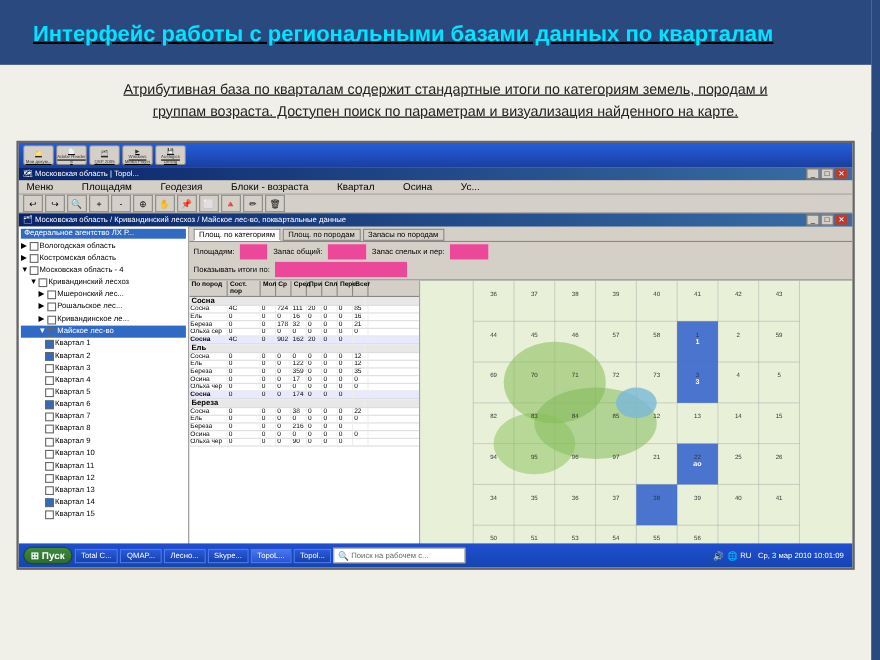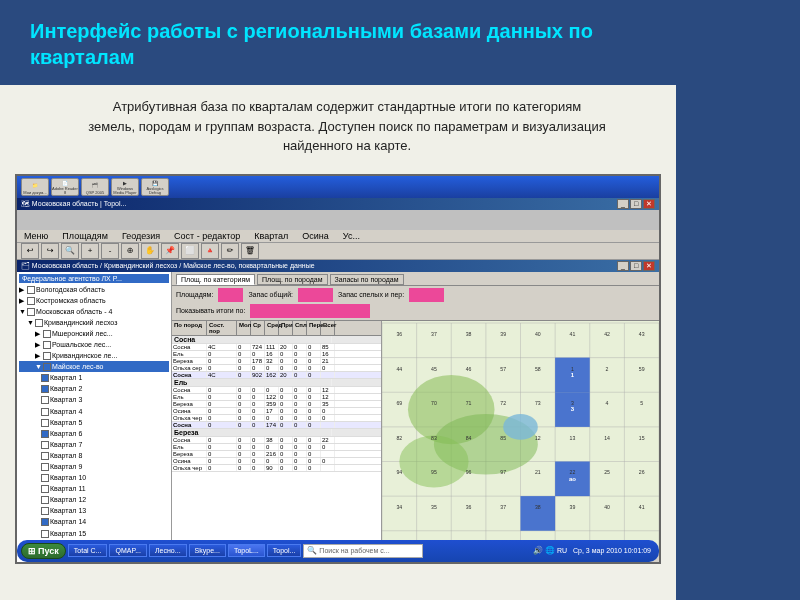--- a/index.html
+++ b/index.html
@@ -6,24 +6,25 @@
     body {
       width: 800px;
       height: 600px;
       background: #2a4a7f;
       font-family: Arial, sans-serif;
       overflow: hidden;
       position: relative;
     }
 
     .slide-container {
-      width: 676px;
+      width: 792px;
       height: 600px;
       background: #f0f0e8;
       position: relative;
+      text-decoration: underline;
     }
 
     .header-section {
       background: #2a4a7f;
       padding: 18px 30px 15px 30px;
       color: #00ffff;
     }
 
     .header-title {
       font-size: 20px;
@@ -98,22 +99,21 @@
     
     .menu-bar {
       background: #d4d0c8;
       height: 18px;
       display: flex;
       align-items: center;
       padding: 0 4px;
       border-bottom: 1px solid #999;
       font-size: 9px;
       color: #000;
-      gap: 8px;
-      margin-top: 20px;
+      gap: 20px;
     }
 
     .menu-item {
       padding: 1px 3px;
       cursor: pointer;
     }
 
     
     .toolbar {
       background: #d4d0c8;
@@ -299,21 +299,20 @@
       background: linear-gradient(to bottom, #1f4fd0, #1645b0);
       height: 22px;
       display: flex;
       align-items: center;
       padding: 0 4px;
       gap: 2px;
       position: absolute;
       bottom: 0;
       left: 0;
       right: 0;
-      border-radius: 10px;
     }
 
     .start-btn {
       background: linear-gradient(to bottom, #3d8b3d, #2d6b2d);
       color: white;
       font-size: 9px;
       font-weight: bold;
       padding: 2px 6px;
       border-radius: 8px;
       border: 1px solid #1a4a1a;
@@ -446,21 +445,21 @@
           <div class="win-btn">_</div>
           <div class="win-btn">□</div>
           <div class="win-btn" style="background:#c0392b;color:white;">✕</div>
         </div>
       </div>
 
       <div class="menu-bar">
         <span class="menu-item">Меню</span>
         <span class="menu-item">Площадям</span>
         <span class="menu-item">Геодезия</span>
-        <span class="menu-item">Сост - редактор</span>
+        <span class="menu-item">Блоки - возраста</span>
         <span class="menu-item">Квартал</span>
         <span class="menu-item">Осина</span>
         <span class="menu-item">Ус...</span>
       </div>
 
       <div class="toolbar">
         <div class="toolbar-btn">↩</div>
         <div class="toolbar-btn">↪</div>
         <div class="toolbar-btn">🔍</div>
         <div class="toolbar-btn">+</div>

